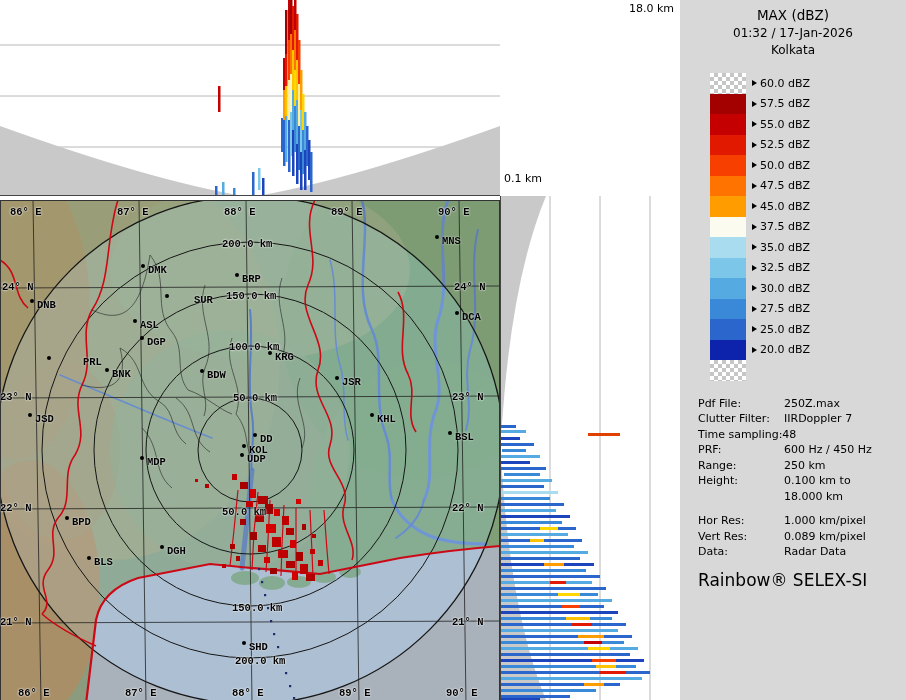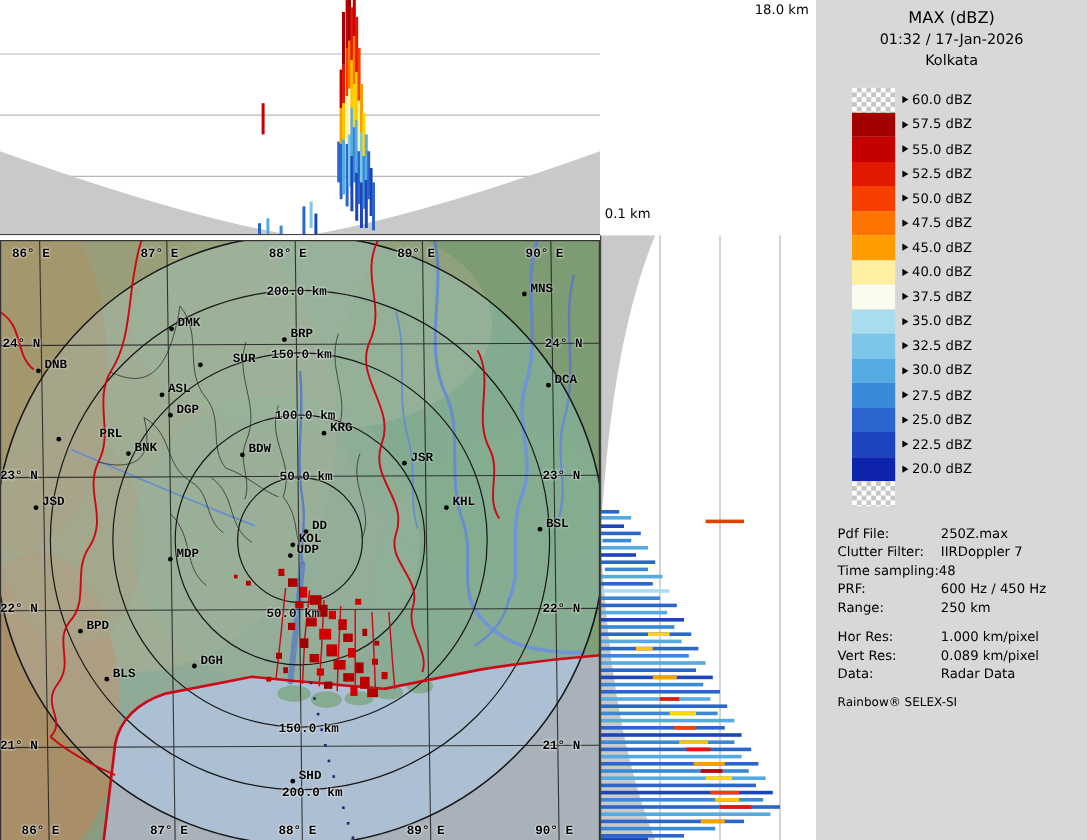--- a/index.html
+++ b/index.html
@@ -21,26 +21,26 @@
   .scale-row{display:flex;height:20.5px;align-items:center;}
   .swatch{width:36px;height:20.5px;flex:0 0 36px;}
   .checker{background:conic-gradient(#c6c6c6 25%,#fff 25% 50%,#c6c6c6 50% 75%,#fff 75%);background-size:8px 8px;}
   .slabel{font-size:11px;margin-left:6px;display:flex;align-items:center;color:#000;white-space:nowrap;}
   .arrow{width:0;height:0;border-left:5px solid #000;border-top:3.5px solid transparent;border-bottom:3.5px solid transparent;margin-right:3px;}
   .info{margin:15px 0 0 18px;}
   .info-row{display:flex;font-size:11px;line-height:15.5px;color:#000;}
   .info-row.spacer{height:9px;}
   .ilabel{width:86px;flex:0 0 86px;white-space:nowrap;}
   .ivalue{white-space:pre-line;}
-  .lfooter{margin:10px 0 0 18px;font-size:10px;color:#000;}
+  .lfooter{margin:10px 0 0 18px;font-size:17px;color:#000;}
 
   #mapOverlay{position:absolute;inset:0;pointer-events:none;}
   .maplab{position:absolute;font-size:10.5px;font-weight:bold;color:#000;white-space:nowrap;
           text-shadow:0 0 2px rgba(255,255,255,.85),0 0 2px rgba(255,255,255,.85);}
-  .station{position:absolute;display:flex;align-items:flex-end;gap:3px;transform:translateY(-50%);}
+  .station{position:absolute;display:flex;align-items:flex-start;gap:3px;transform:translateY(-50%);}
   .sdot{width:4px;height:4px;background:#000;border-radius:50%;flex:0 0 4px;}
   .sname{font-size:10.5px;font-weight:bold;color:#000;text-shadow:0 0 2px rgba(255,255,255,.85);}
 </style>
 </head>
 <body>
 
 <div class="screen">
 
   <div class="top-strip">
     <svg width="500" height="196" viewBox="0 0 500 196">
@@ -472,24 +472,20 @@
         </div>
         <div class="scale-row">
           <div class="swatch" style="background: rgb(255, 115, 0);"></div>
           <div class="slabel"><span class="arrow"></span>47.5 dBZ</div>
         </div>
         <div class="scale-row">
           <div class="swatch" style="background: rgb(255, 157, 0);"></div>
           <div class="slabel"><span class="arrow"></span>45.0 dBZ</div>
         </div>
         <div class="scale-row">
-          <div class="swatch" style="background: rgb(255, 239, 158);"></div>
-          <div class="slabel"><span class="arrow"></span>40.0 dBZ</div>
-        </div>
-        <div class="scale-row">
           <div class="swatch" style="background: rgb(251, 251, 240);"></div>
           <div class="slabel"><span class="arrow"></span>37.5 dBZ</div>
         </div>
         <div class="scale-row">
           <div class="swatch" style="background: rgb(170, 220, 240);"></div>
           <div class="slabel"><span class="arrow"></span>35.0 dBZ</div>
         </div>
         <div class="scale-row">
           <div class="swatch" style="background: rgb(124, 198, 234);"></div>
           <div class="slabel"><span class="arrow"></span>32.5 dBZ</div>
@@ -500,24 +496,20 @@
         </div>
         <div class="scale-row">
           <div class="swatch" style="background: rgb(58, 136, 216);"></div>
           <div class="slabel"><span class="arrow"></span>27.5 dBZ</div>
         </div>
         <div class="scale-row">
           <div class="swatch" style="background: rgb(43, 102, 204);"></div>
           <div class="slabel"><span class="arrow"></span>25.0 dBZ</div>
         </div>
         <div class="scale-row">
-          <div class="swatch" style="background: rgb(28, 68, 189);"></div>
-          <div class="slabel"><span class="arrow"></span>22.5 dBZ</div>
-        </div>
-        <div class="scale-row">
           <div class="swatch" style="background: rgb(13, 35, 172);"></div>
           <div class="slabel"><span class="arrow"></span>20.0 dBZ</div>
         </div>
         <div class="scale-row">
           <div class="swatch checker"></div>
         </div>
       </div>
     <div class="info" id="infoRows">
         <div class="info-row">
           <span class="ilabel">Pdf File:</span>
@@ -531,20 +523,25 @@
           <span class="ilabel">Time sampling:48</span>
           <span class="ivalue"></span>
         </div>
         <div class="info-row">
           <span class="ilabel">PRF:</span>
           <span class="ivalue">600 Hz / 450 Hz</span>
         </div>
         <div class="info-row">
           <span class="ilabel">Range:</span>
           <span class="ivalue">250 km</span>
+        </div>
+        <div class="info-row">
+          <span class="ilabel">Height:</span>
+          <span class="ivalue">0.100 km to
+18.000 km</span>
         </div>
         <div class="info-row spacer">
           <span class="ilabel"></span>
           <span class="ivalue"></span>
         </div>
         <div class="info-row">
           <span class="ilabel">Hor Res:</span>
           <span class="ivalue">1.000 km/pixel</span>
         </div>
         <div class="info-row">

